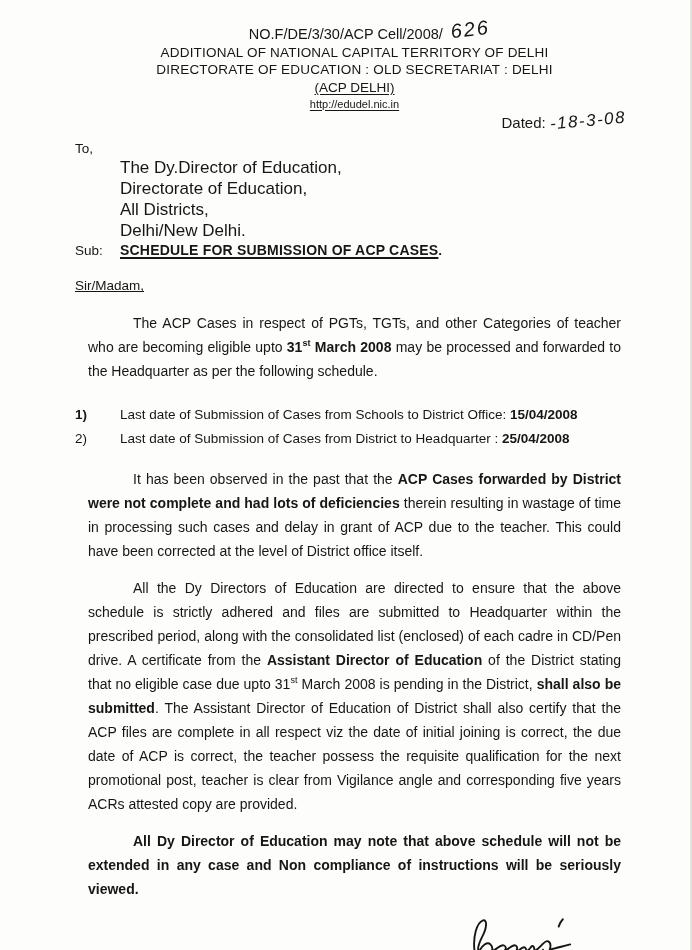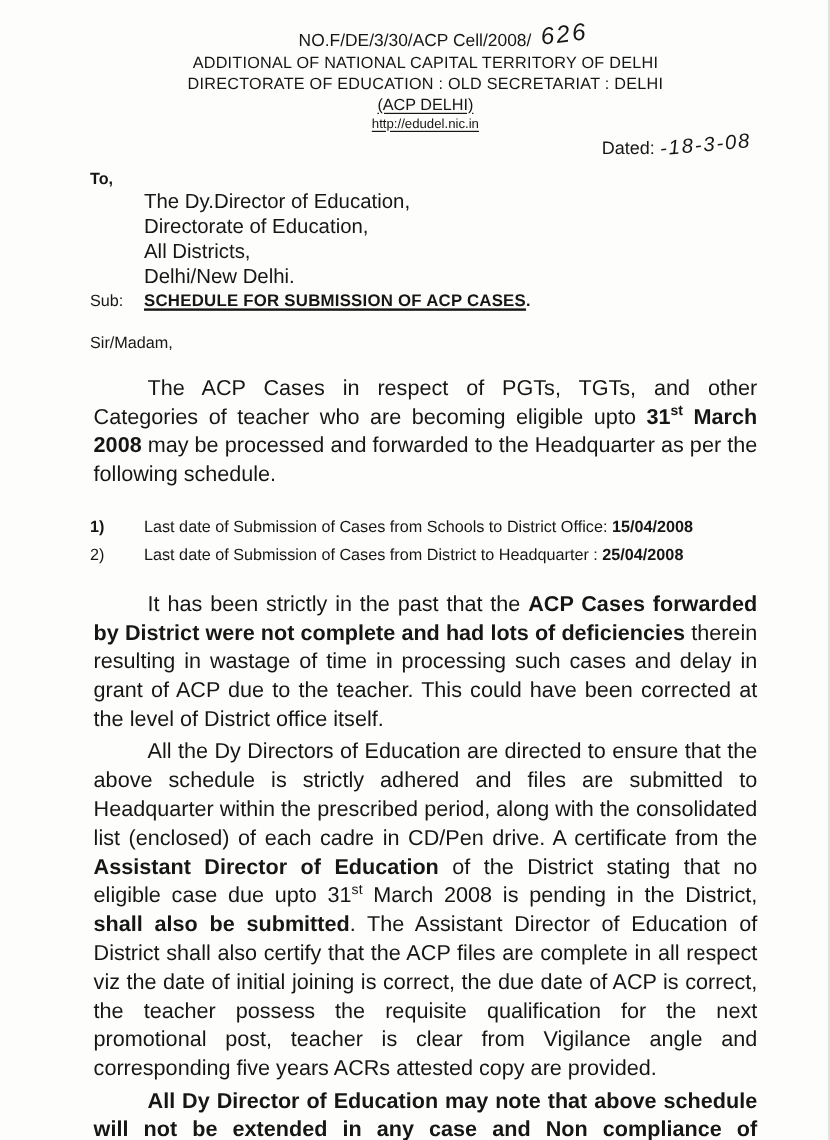--- a/index.html
+++ b/index.html
@@ -26,34 +26,34 @@
   .org3 { font-size:13.5px; margin-top:1px; text-underline-offset:2px; }
   .web  { font-size:11px; margin-top:1px; text-underline-offset:2px; }
 
   .hw { display:inline-block; font-style:italic; font-weight:500; }
   .hw-ref  { font-size:20px; letter-spacing:2px; transform:rotate(-7deg) translateY(-3px); margin-left:8px; }
   .hw-date { font-size:17px; letter-spacing:1.5px; transform:rotate(-5deg) translateY(-2px); margin-left:4px; }
 
   .dated { text-align:right; font-size:15px; margin-top:2px; padding-right:8px; white-space:nowrap; }
 
   
-  .to   { font-size:13.5px; margin-top:8px;font-weight:bold; }
+  .to   { font-size:13.5px; margin-top:8px; }
   .addr { font-size:17px; margin-left:45px; margin-top:2px; line-height:1.22; }
 
   
   .subj { margin-top:1px; font-size:13.5px; }
   .subj-label { display:inline-block; width:45px; }
   .subj-text  { font-weight:bold; font-size:14px; text-decoration:underline; text-decoration-thickness:1.5px; text-underline-offset:2px; letter-spacing:0.2px; }
   .subj-suffix { font-weight:bold; }
 
-  .salutation { margin-top:20px; font-size:13.5px; }
+  .salutation { margin-top:20px; font-size:13.5px;text-decoration:underline; }
 
   
   .para {
-    margin:3px; font-size:18px; line-height:24px;
+    margin:13px; font-size:14px; line-height:24px;
     text-align:justify;
   }
   .indent { text-indent:45px; }
   .mt-p1 { margin-top:18px; }
   .mt-p2 { margin-top:16px; }
 
   
   .list { margin-top:20px; }
   .li { display:flex; font-size:13.5px; line-height:24px; }
   .li + .li { margin-top:0; }
@@ -105,21 +105,21 @@
     <div class="li">
       <span class="marker"><span class="bold">1)</span></span>
       <span class="li-text"><span>Last date of Submission of Cases from Schools to District Office: </span><span class="bold">15/04/2008</span></span>
     </div>
     <div class="li">
       <span class="marker"><span>2)</span></span>
       <span class="li-text"><span>Last date of Submission of Cases from District to Headquarter : </span><span class="bold">25/04/2008</span></span>
     </div>
   </div>
 
-  <p class="para indent mt-p2"><span>It has been strictly in the past that the </span><span class="bold">ACP Cases forwarded by District were not complete and had lots of deficiencies</span><span> therein resulting in wastage of time in processing such cases and delay in grant of ACP due to the teacher. This could have been corrected at the level of District office itself.</span></p>
+  <p class="para indent mt-p2"><span>It has been observed in the past that the </span><span class="bold">ACP Cases forwarded by District were not complete and had lots of deficiencies</span><span> therein resulting in wastage of time in processing such cases and delay in grant of ACP due to the teacher. This could have been corrected at the level of District office itself.</span></p>
   <p class="para indent"><span>All the Dy Directors of Education are directed to ensure that the above schedule is strictly adhered and files are submitted to Headquarter within the prescribed period, along with the consolidated list (enclosed) of each cadre in CD/Pen drive. A certificate from the </span><span class="bold">Assistant Director of Education</span><span> of the District stating that no eligible case due upto 31</span><sup>st</sup><span> March 2008 is pending in the District, </span><span class="bold">shall also be submitted</span><span>. The Assistant Director of Education of District shall also certify that the ACP files are complete in all respect viz the date of initial joining is correct, the due date of ACP is correct, the teacher possess the requisite qualification for the next promotional post, teacher is clear from Vigilance angle and corresponding five years ACRs attested copy are provided.</span></p>
   <p class="para indent"><span class="bold">All Dy Director of Education may note that above schedule will not be extended in any case and Non compliance of instructions will be seriously viewed.</span></p>
 
   <div class="sig">
     <svg width="120" height="42" viewBox="0 0 110 40" fill="none" stroke="#161616" stroke-width="1.8" stroke-linecap="round" stroke-linejoin="round">
       <path d="M8,36 C6,22 10,8 16,6 C20,5 20,13 15,22 C12,28 10,33 12,36
                C15,30 20,26 23,29 C26,32 25,36 22,36
                C28,36 32,28 36,30 C40,32 36,37 33,36
                C39,37 43,28 47,30 C50,32 48,36 45,36
                C50,37 53,30 56,32 C58,34 57,36 55,36

